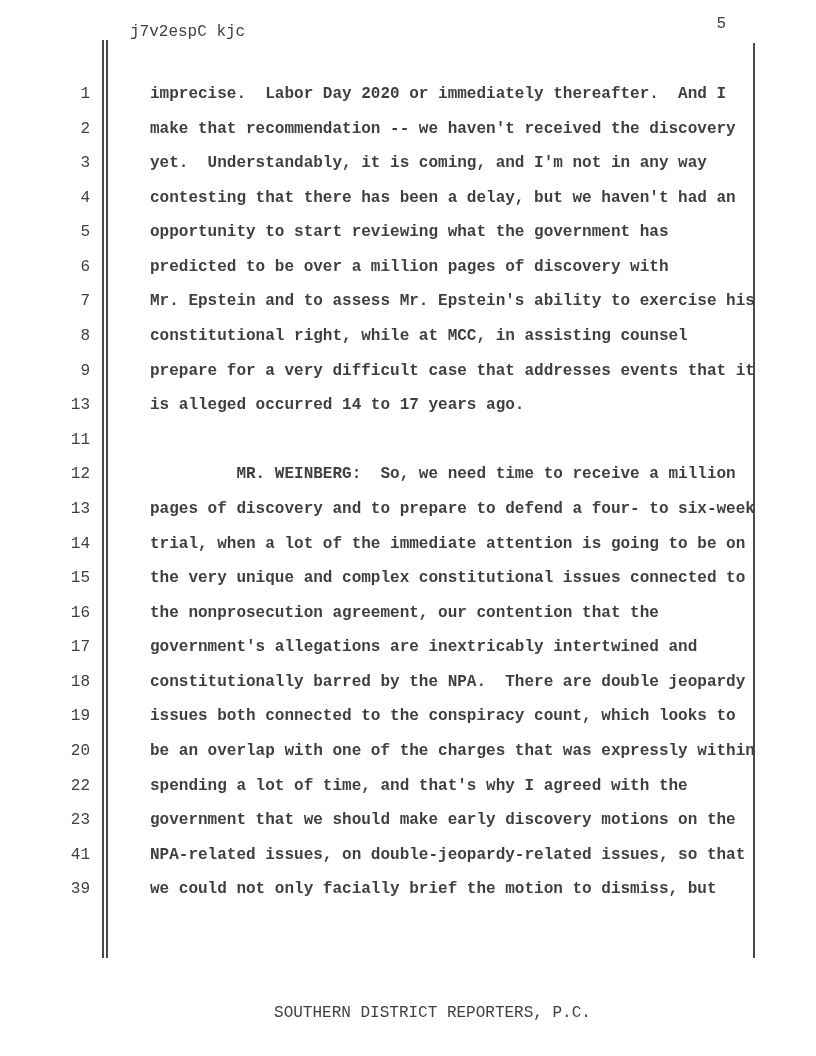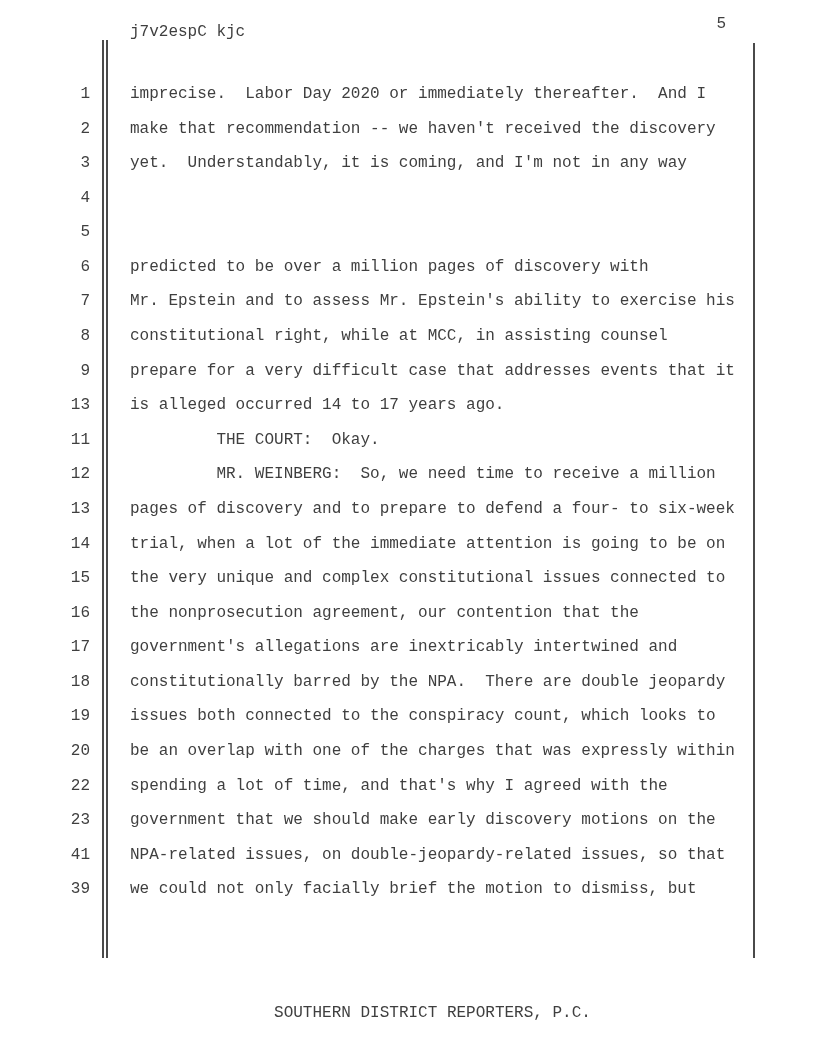--- a/index.html
+++ b/index.html
@@ -49,22 +49,23 @@
     height: 34.58px;
     line-height: 34.58px;
   }
   .lineno {
     flex: none;
     width: 90px;
     text-align: right;
   }
   .linetext {
     flex: none;
-    margin-left: 40px;
+    margin-left: 60px;
     white-space: pre;
+    font-weight: bold;
   }
   .footer {
     position: absolute;
     top: 970px;
     left: 130px;
     width: 605px;
     text-align: center;
     line-height: 17.5px;
     white-space: pre;
   }
@@ -93,24 +94,26 @@
       <span class="linetext">make that recommendation -- we haven't received the discovery</span>
     </div>
 
     <div class="t-row">
       <span class="lineno">3</span>
       <span class="linetext">yet.  Understandably, it is coming, and I'm not in any way</span>
     </div>
 
     <div class="t-row">
       <span class="lineno">4</span>
+      <span class="linetext">contesting that there has been a delay, but we haven't had an</span>
     </div>
 
     <div class="t-row">
       <span class="lineno">5</span>
+      <span class="linetext">opportunity to start reviewing what the government has</span>
     </div>
 
     <div class="t-row">
       <span class="lineno">6</span>
       <span class="linetext">predicted to be over a million pages of discovery with</span>
     </div>
 
     <div class="t-row">
       <span class="lineno">7</span>
       <span class="linetext">Mr. Epstein and to assess Mr. Epstein's ability to exercise his</span>
@@ -126,21 +129,20 @@
       <span class="linetext">prepare for a very difficult case that addresses events that it</span>
     </div>
 
     <div class="t-row">
       <span class="lineno">13</span>
       <span class="linetext">is alleged occurred 14 to 17 years ago.</span>
     </div>
 
     <div class="t-row">
       <span class="lineno">11</span>
-      <span class="linetext">         THE COURT:  Okay.</span>
     </div>
 
     <div class="t-row">
       <span class="lineno">12</span>
       <span class="linetext">         MR. WEINBERG:  So, we need time to receive a million</span>
     </div>
 
     <div class="t-row">
       <span class="lineno">13</span>
       <span class="linetext">pages of discovery and to prepare to defend a four- to six-week</span>

